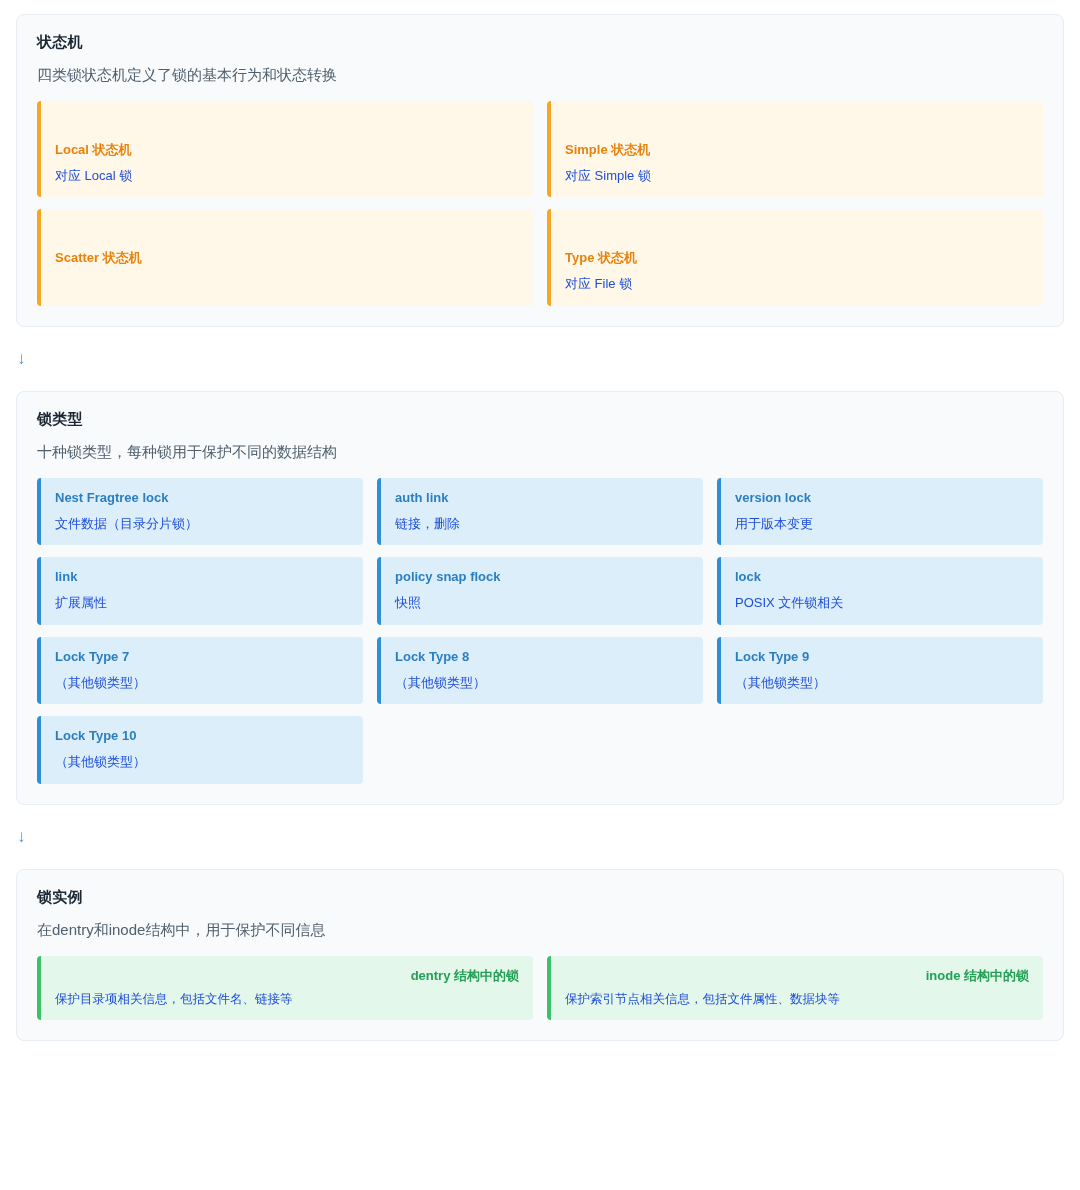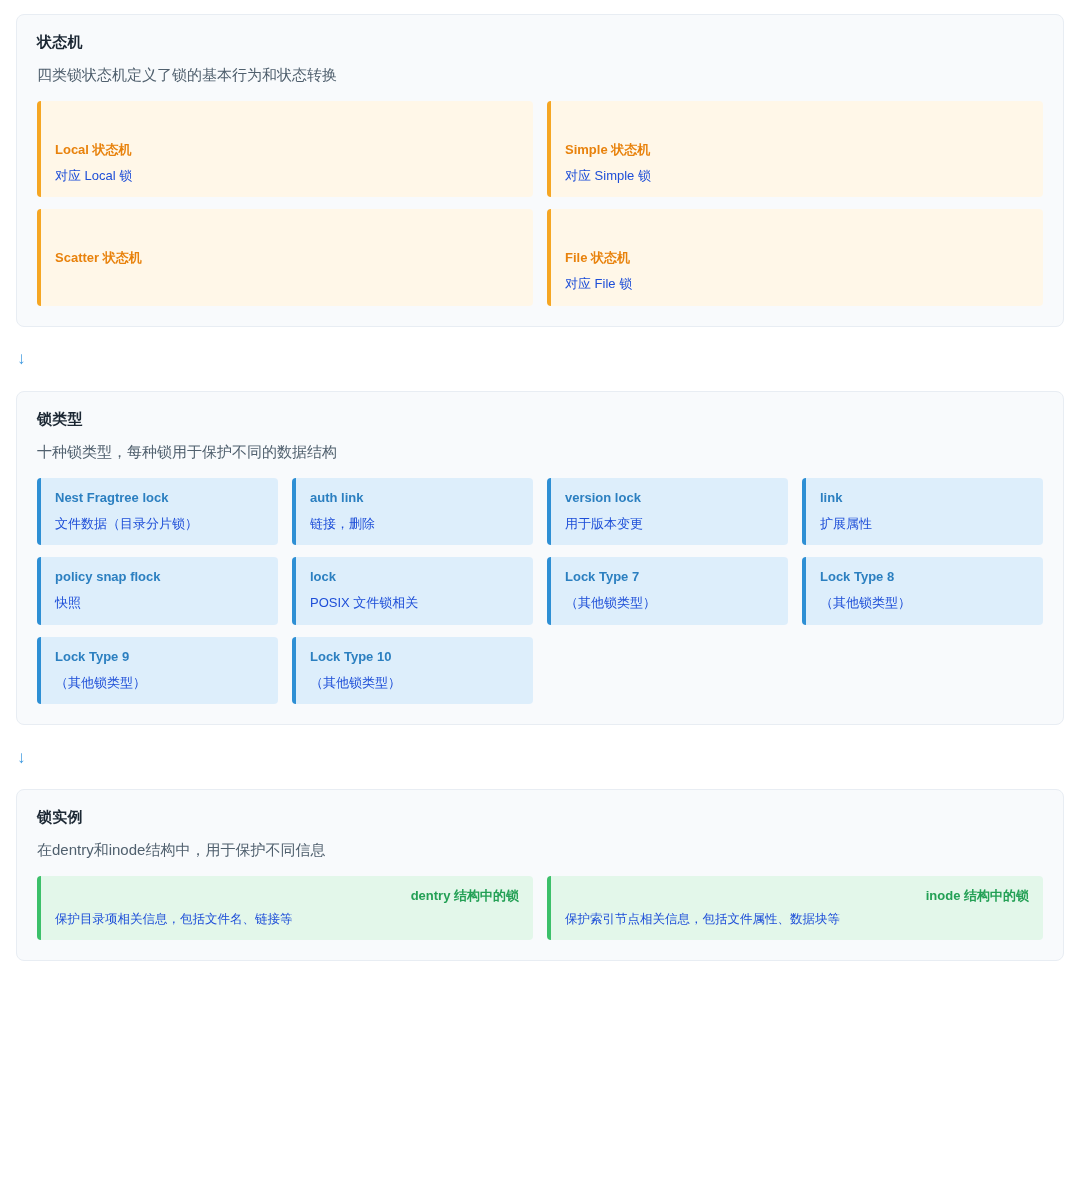--- a/index.html
+++ b/index.html
@@ -51,21 +51,21 @@
     font-size: 17px;
     line-height: 1;
   }
 
   
   .grid {
     display: grid;
     gap: 12px 14px;
   }
   .grid-2 { grid-template-columns: repeat(2, 1fr); }
-  .grid-3 { grid-template-columns: repeat(4, 1fr); }
+  .grid-3 { grid-template-columns: repeat(3, 1fr); }
 
   
   .item {
     border-radius: 4px;
     padding: 12px 14px 13px 14px;
     border-left: 4px solid transparent;
   }
   .item-title {
     font-size: 13px;
     font-weight: bold;
@@ -116,21 +116,21 @@
             <div class="item-desc">对应 Local 锁</div>
           </div>
           <div class="item orange">
             <div class="item-title">Simple 状态机</div>
             <div class="item-desc">对应 Simple 锁</div>
           </div>
           <div class="item orange">
             <div class="item-title">Scatter 状态机</div>
           </div>
           <div class="item orange">
-            <div class="item-title">File 状态机</div>
+            <div class="item-title">Type 状态机</div>
             <div class="item-desc">对应 File 锁</div>
           </div>
         </div>
       </div>
       <div class="arrow">↓</div>
       <div class="section">
         <div class="section-title">锁类型</div>
         <div class="section-subtitle">十种锁类型，每种锁用于保护不同的数据结构</div>
         <div class="grid grid-3">
           <div class="item blue">

